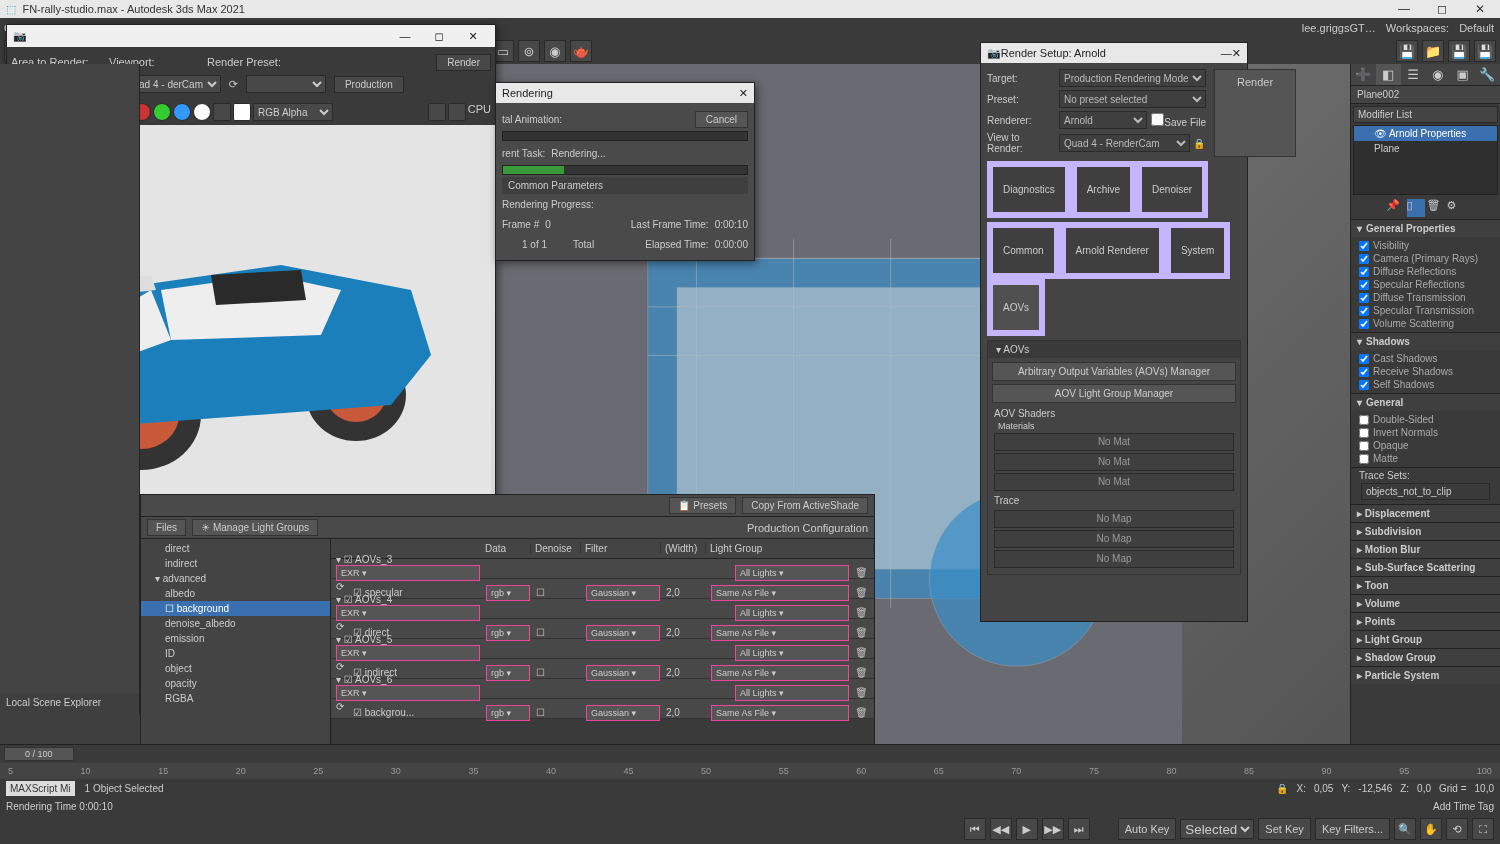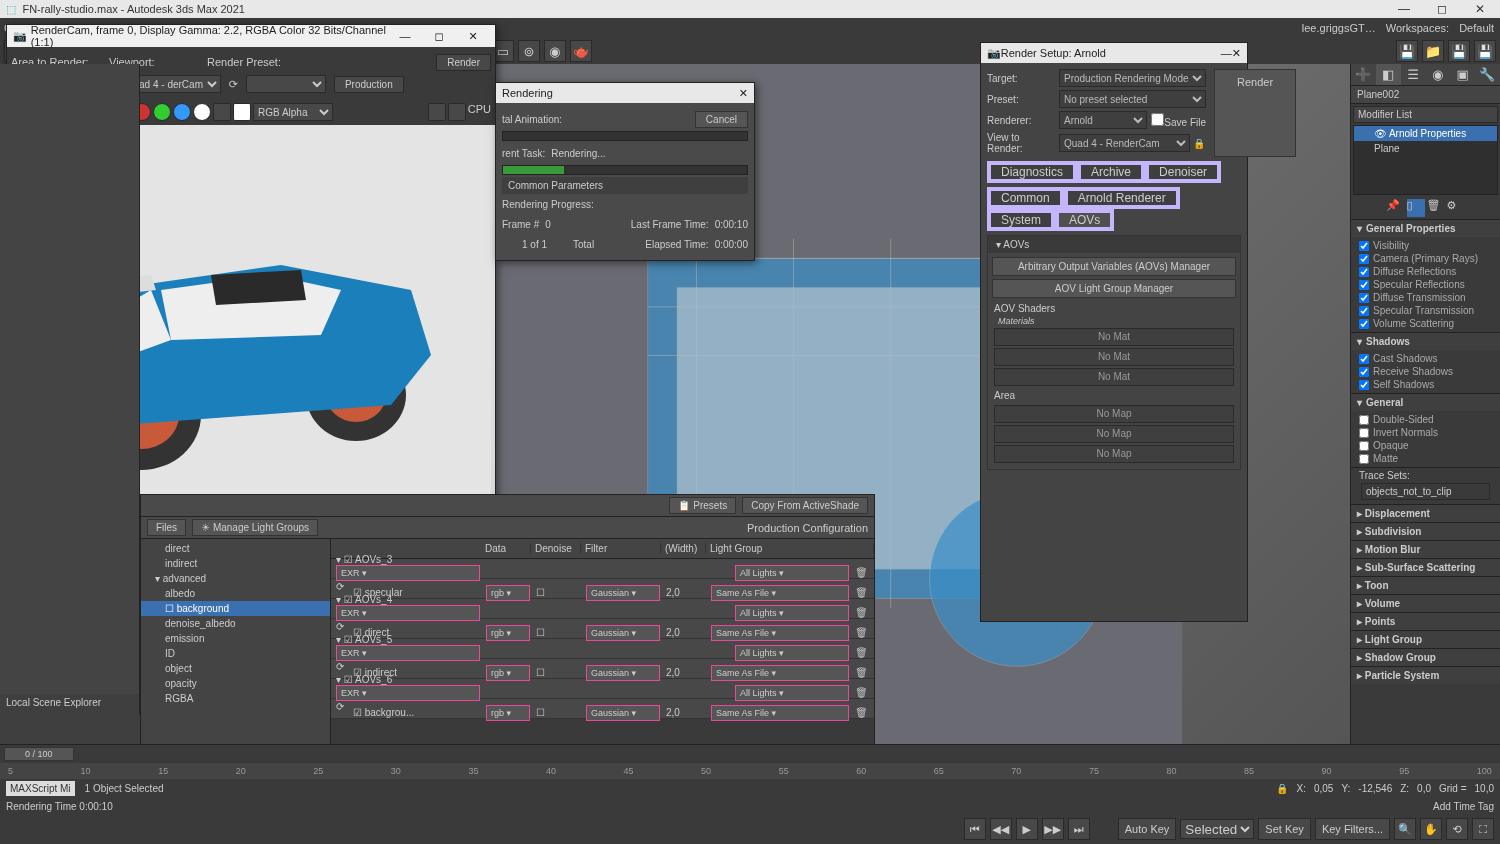--- a/index.html
+++ b/index.html
@@ -78,21 +78,21 @@
 
 .render-setup { position: absolute; left: 980px; top: -22px; width: 268px; height: 580px; background: #444; border: 1px solid #222; }
 .render-setup .rs-title { background: #e8e8e8; color: #222; height: 20px; display: flex; align-items: center; padding: 0 6px; font-size: 11px; }
 .render-setup .rs-title .wmbtns { margin-left: auto; display: flex; }
 .render-setup .rs-body { padding: 6px; font-size: 10px; }
 .render-setup .rs-row { display: flex; align-items: center; gap: 4px; margin-bottom: 3px; }
 .render-setup .rs-label { width: 68px; }
 .render-setup select { background: #3f3f3f; border: 1px solid #2a2a2a; color: #bbb; font-size: 10px; height: 18px; flex: 1; }
 .render-setup .render-btn { background: #555; border: 1px solid #333; padding: 6px 22px; font-size: 11px; }
 .render-setup .tabs { display: flex; flex-wrap: wrap; margin: 4px 0; }
-.render-setup .tabs .tab { font-size: 12px; padding: 0 10px; background: #3f3f3f; border: 4px solid #c4b5fd; }
+.render-setup .tabs .tab { font-size: 10px; padding: 17px 10px; background: #3f3f3f; border: 6px solid #c4b5fd; }
 .render-setup .tabs .tab.active { background: #505050; }
 .render-setup .rollout { border: 1px solid #333; margin-bottom: 4px; }
 .render-setup .rollout .ro-head { background: #3a3a3a; padding: 3px 8px; font-size: 10px; }
 .render-setup .rollout .ro-btn { background: #555; border: 1px solid #333; width: 100%; padding: 3px; font-size: 10px; margin-bottom: 3px; text-align: center; }
 .render-setup .rollout .slot { background: #3f3f3f; border: 1px solid #2a2a2a; height: 18px; margin: 2px; padding: 2px 6px; font-size: 10px; text-align: center; color: #999; }
 
 
 .command-panel { position: absolute; right: 0; top: 64px; width: 150px; bottom: 100px; background: #3a3a3a; border-left: 1px solid #222; }
 .command-panel .cp-tabs { display: flex; height: 22px; background: #444; border-bottom: 1px solid #222; }
 .command-panel .cp-tabs .cpt { flex: 1; display: flex; align-items: center; justify-content: center; font-size: 13px; }
@@ -198,21 +198,20 @@
         <line x1="500" y1="180" x2="500" y2="560"></line>
         <line x1="600" y1="180" x2="600" y2="560"></line>
         <line x1="700" y1="180" x2="700" y2="560"></line>
       </g>
     </svg>
   </div>
 
   <div class="render-window">
     <div class="rw-title">
       <span style="margin-right:4px;">📷</span>
-      <span>RenderCam, frame 0, Display Gamma: 2.2, RGBA Color 32 Bits/Channel (1:1)</span>
       <div class="wmbtns">
         <div class="wmbtn">—</div>
         <div class="wmbtn">◻</div>
         <div class="wmbtn">✕</div>
       </div>
     </div>
     <div class="rw-controls">
       <div class="rw-row">
         <span style="width:90px;">Area to Render:</span>
         <span style="width:90px;">Viewport:</span>
@@ -497,25 +496,25 @@
         <div class="tab">Arnold Renderer</div>
         <div class="tab">System</div>
         <div class="tab active">AOVs</div>
       </div>
       <div class="rollout">
         <div class="ro-head">▾ <span>AOVs</span></div>
         <div style="padding:4px;">
           <div class="ro-btn">Arbitrary Output Variables (AOVs) Manager</div>
           <div class="ro-btn">AOV Light Group Manager</div>
           <div style="padding:2px;">AOV Shaders</div>
-          <div style="padding:0 6px;font-size:9px;font-style:italic;">Materials</div>
+          <div style="padding:0 6px;font-size:9px;">Materials</div>
           <div class="slot">No Mat</div>
           <div class="slot">No Mat</div>
           <div class="slot">No Mat</div>
-          <div style="padding:2px;">Area</div>
+          <div style="padding:2px;">Trace</div>
           <div class="slot">No Map</div>
           <div class="slot">No Map</div>
           <div class="slot">No Map</div>
         </div>
       </div>
     </div>
   </div>
 
 </div>
 

